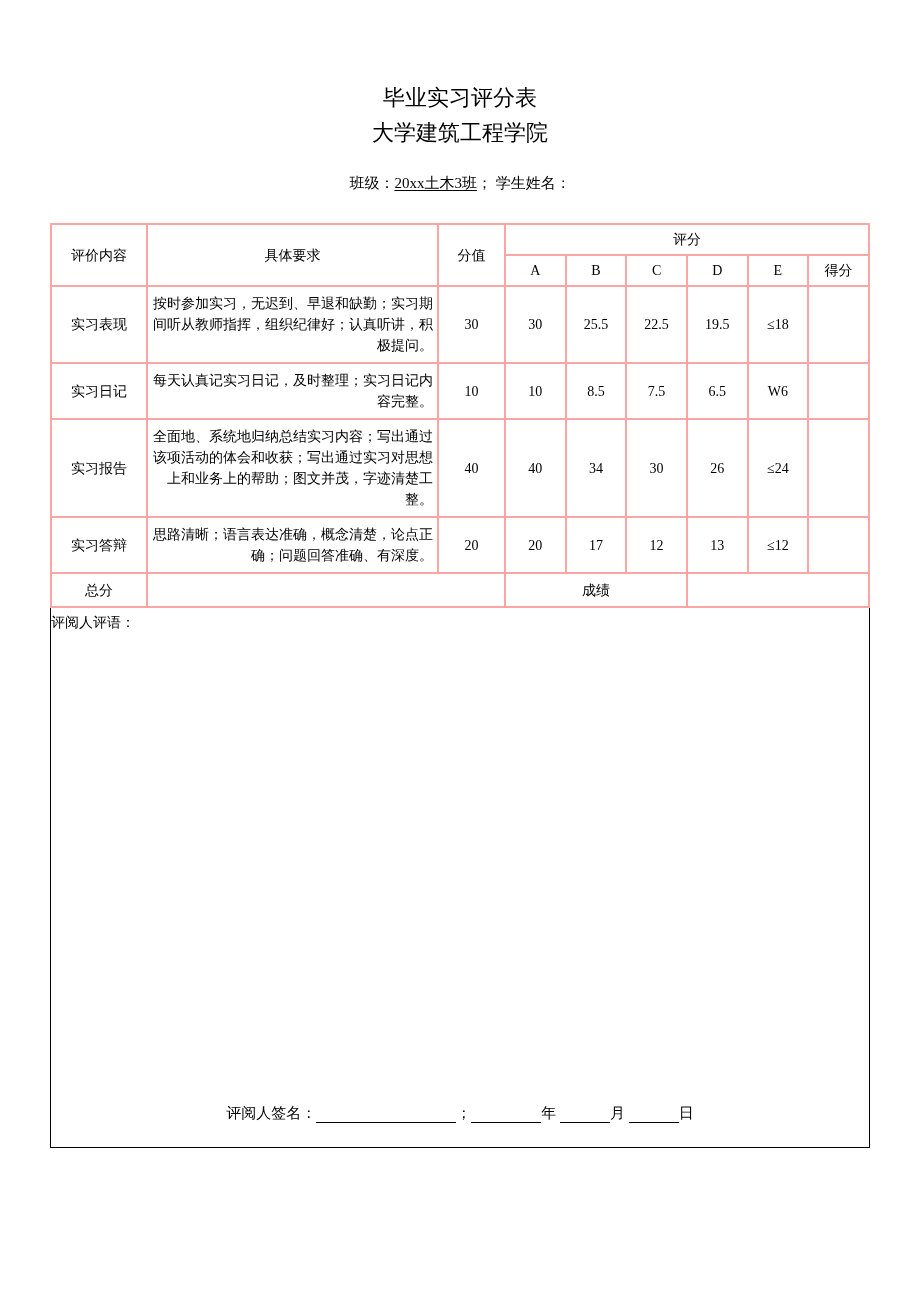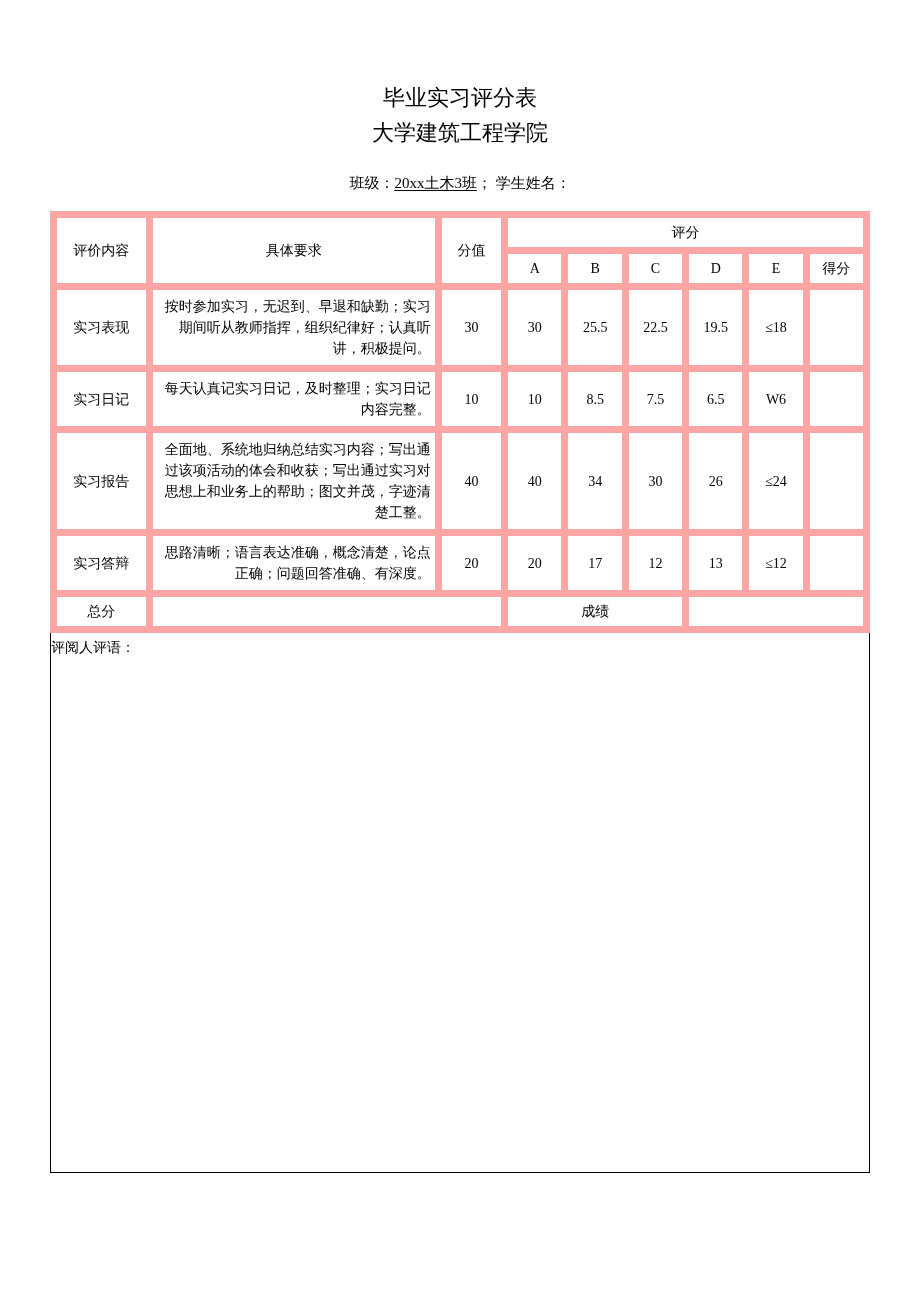--- a/index.html
+++ b/index.html
@@ -15,34 +15,34 @@
       text-align: center;
       margin-bottom: 24px;
     }
     .title-block h1 {
       font-size: 22px;
       font-weight: normal;
       line-height: 1.6;
     }
     .class-line {
       text-align: center;
-      margin-bottom: 18px;
+      margin-bottom: 30px;
       font-size: 15px;
     }
     .class-line .underlined {
       text-decoration: underline;
       text-underline-offset: 2px;
     }
     table {
       border-collapse: collapse;
       width: 100%;
       table-layout: fixed;
     }
     td, th {
-      border: 7px solid #fca5a5;
+      border: 2px solid #fca5a5;
       font-weight: normal;
       padding: 4px 2px;
       vertical-align: middle;
       text-align: center;
       font-size: 14px;
       line-height: 1.5;
     }
     .req-cell {
       text-align: right;
       padding: 6px 4px;
@@ -171,13 +171,16 @@
     <td>总分</td>
     <td colspan="2"></td>
     <td colspan="3">成绩</td>
     <td colspan="3"></td>
   </tr>
 </tbody>
   </table>
 
 <div class="comments-box">
   <div class="comments-label">评阅人评语：</div>
+  <div class="signature-line">
+    <span>评阅人签名：</span><span class="blank long"></span>；<span class="blank mid"></span><span>年</span> <span class="blank"></span><span>月</span> <span class="blank"></span><span>日</span>
+  </div>
 </div>
 
 </body></html>

